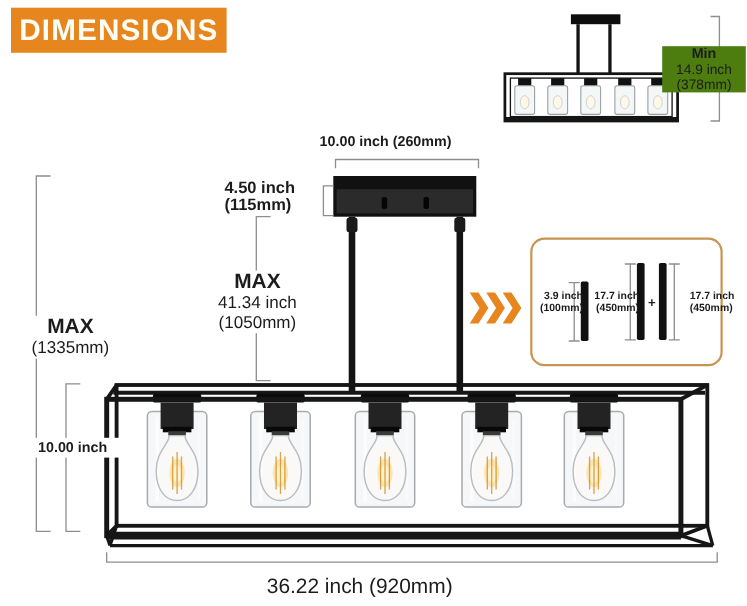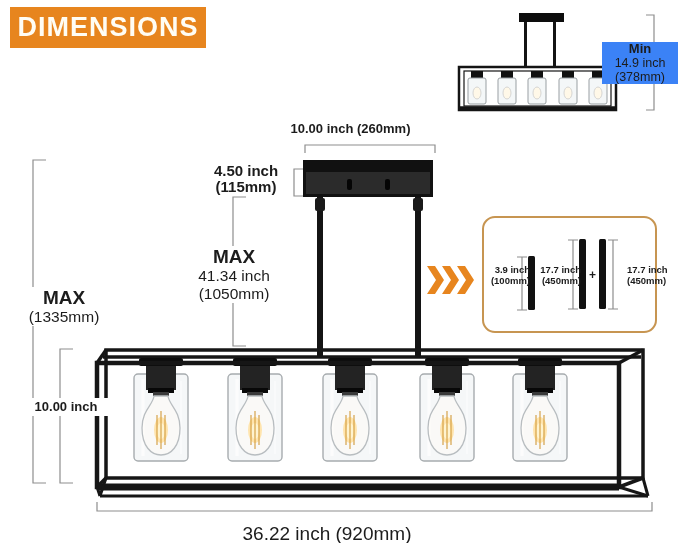--- a/index.html
+++ b/index.html
@@ -8,27 +8,27 @@
     font-family:Liberation Sans, sans-serif;color:#1c1c1c;overflow:hidden;
   }
   .banner{
     position:absolute;left:10px;top:7px;width:196px;height:41px;
     background:#E7851E;color:#FFFDF4;font-weight:bold;font-size:27px;
     letter-spacing:1px;display:flex;align-items:center;justify-content:center;
   }
   .label{position:absolute;color:#1c1c1c;}
   .label span{display:block;}
   .lbl-canopy-width{left:258px;top:121px;width:185px;text-align:center;font-weight:bold;font-size:13px;line-height:16px;}
-  .lbl-canopy-height{left:204px;top:163px;width:84px;text-align:center;font-weight:bold;font-size:15px;line-height:15.5px;}
+  .lbl-canopy-height{left:204px;top:163px;width:84px;text-align:left;font-weight:bold;font-size:15px;line-height:15.5px;}
   .lbl-rod-max{left:172px;top:246px;width:124px;text-align:center;background:#fff;font-size:15.5px;line-height:18px;}
   .lbl-rod-max .max, .lbl-total-max .max{font-weight:bold;font-size:19px;line-height:21px;}
   .lbl-total-max{left:6px;top:287px;width:116px;text-align:center;background:#fff;font-size:15.5px;line-height:18px;}
   .lbl-frame-height{left:18px;top:398px;width:96px;text-align:center;background:#fff;font-weight:bold;font-size:13px;line-height:17.5px;}
   .lbl-frame-width{left:227px;top:523px;width:200px;text-align:center;font-size:19px;}
-  .lbl-min{left:602px;top:42px;width:76px;text-align:center;background:#3b82f6;font-size:12.5px;line-height:14px;}
+  .lbl-min{left:602px;top:42px;width:76px;text-align:center;background:#4d7c0f;font-size:12.5px;line-height:14px;}
   .lbl-min .min{font-weight:bold;font-size:13px;}
   .seg-label{font-weight:bold;font-size:9.5px;line-height:11px;white-space:nowrap;margin-left:10px;}
   .lbl-seg1{left:480px;top:264px;width:40px;text-align:right;}
   .lbl-seg2{left:529px;top:264px;width:42px;text-align:right;}
   .lbl-seg3{left:617px;top:264px;width:42px;text-align:left;}
   .lbl-plus{left:586px;top:268px;width:13px;text-align:center;font-weight:bold;font-size:12px;}
   .inset-box{
     position:absolute;left:482px;top:216px;width:171px;height:113px;
     border:2.5px solid #C79551;border-radius:13px;background:#fff;
   }

